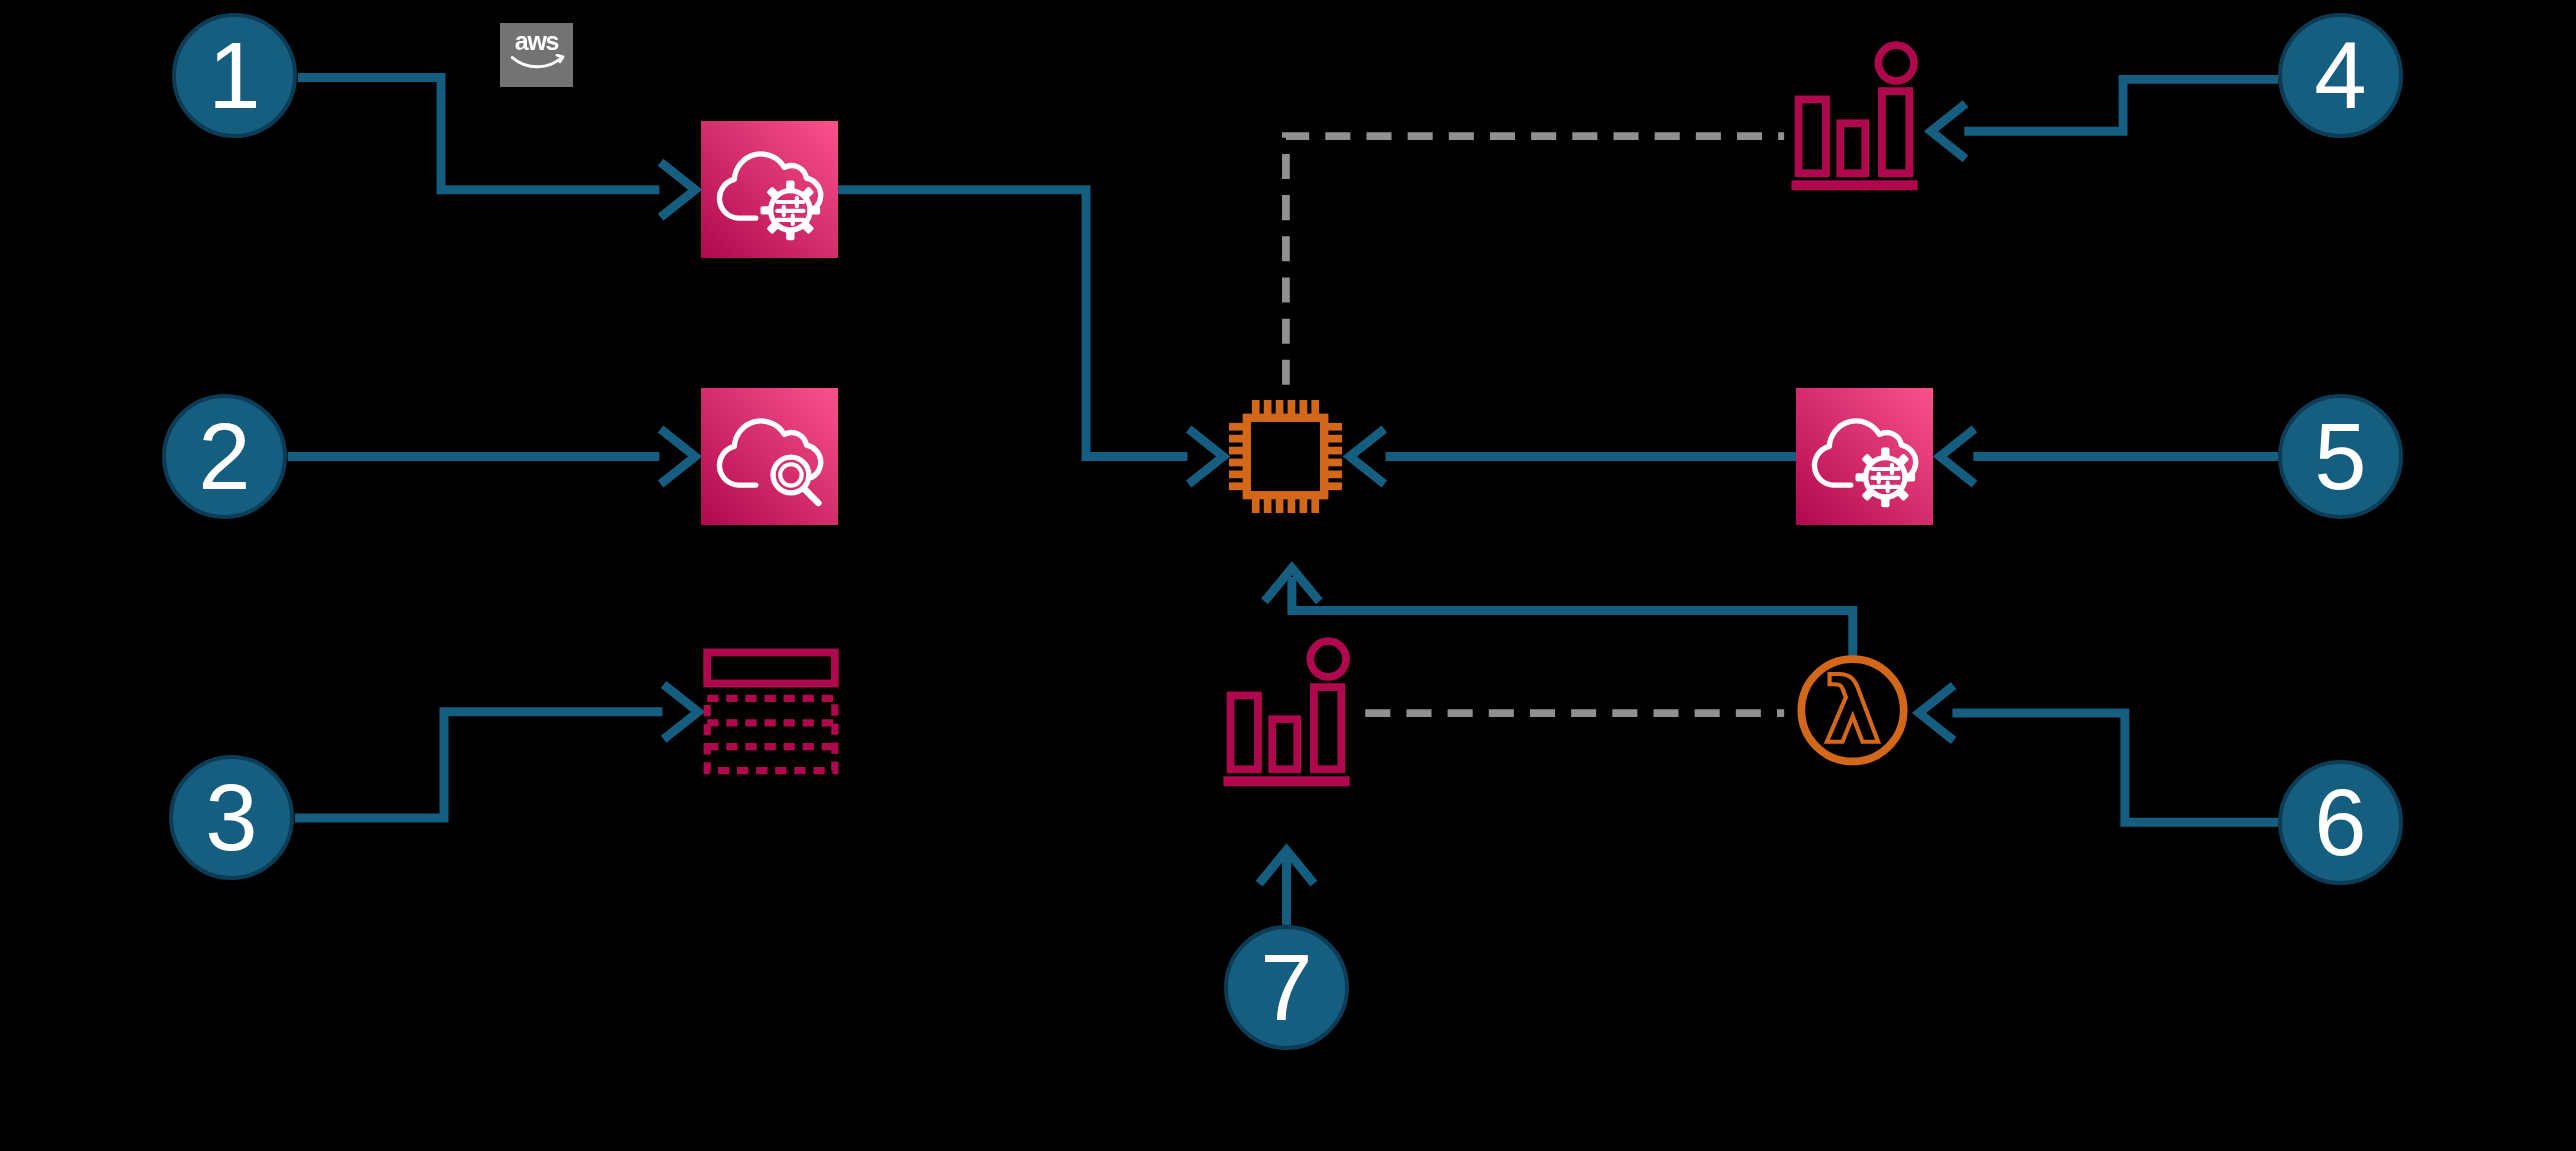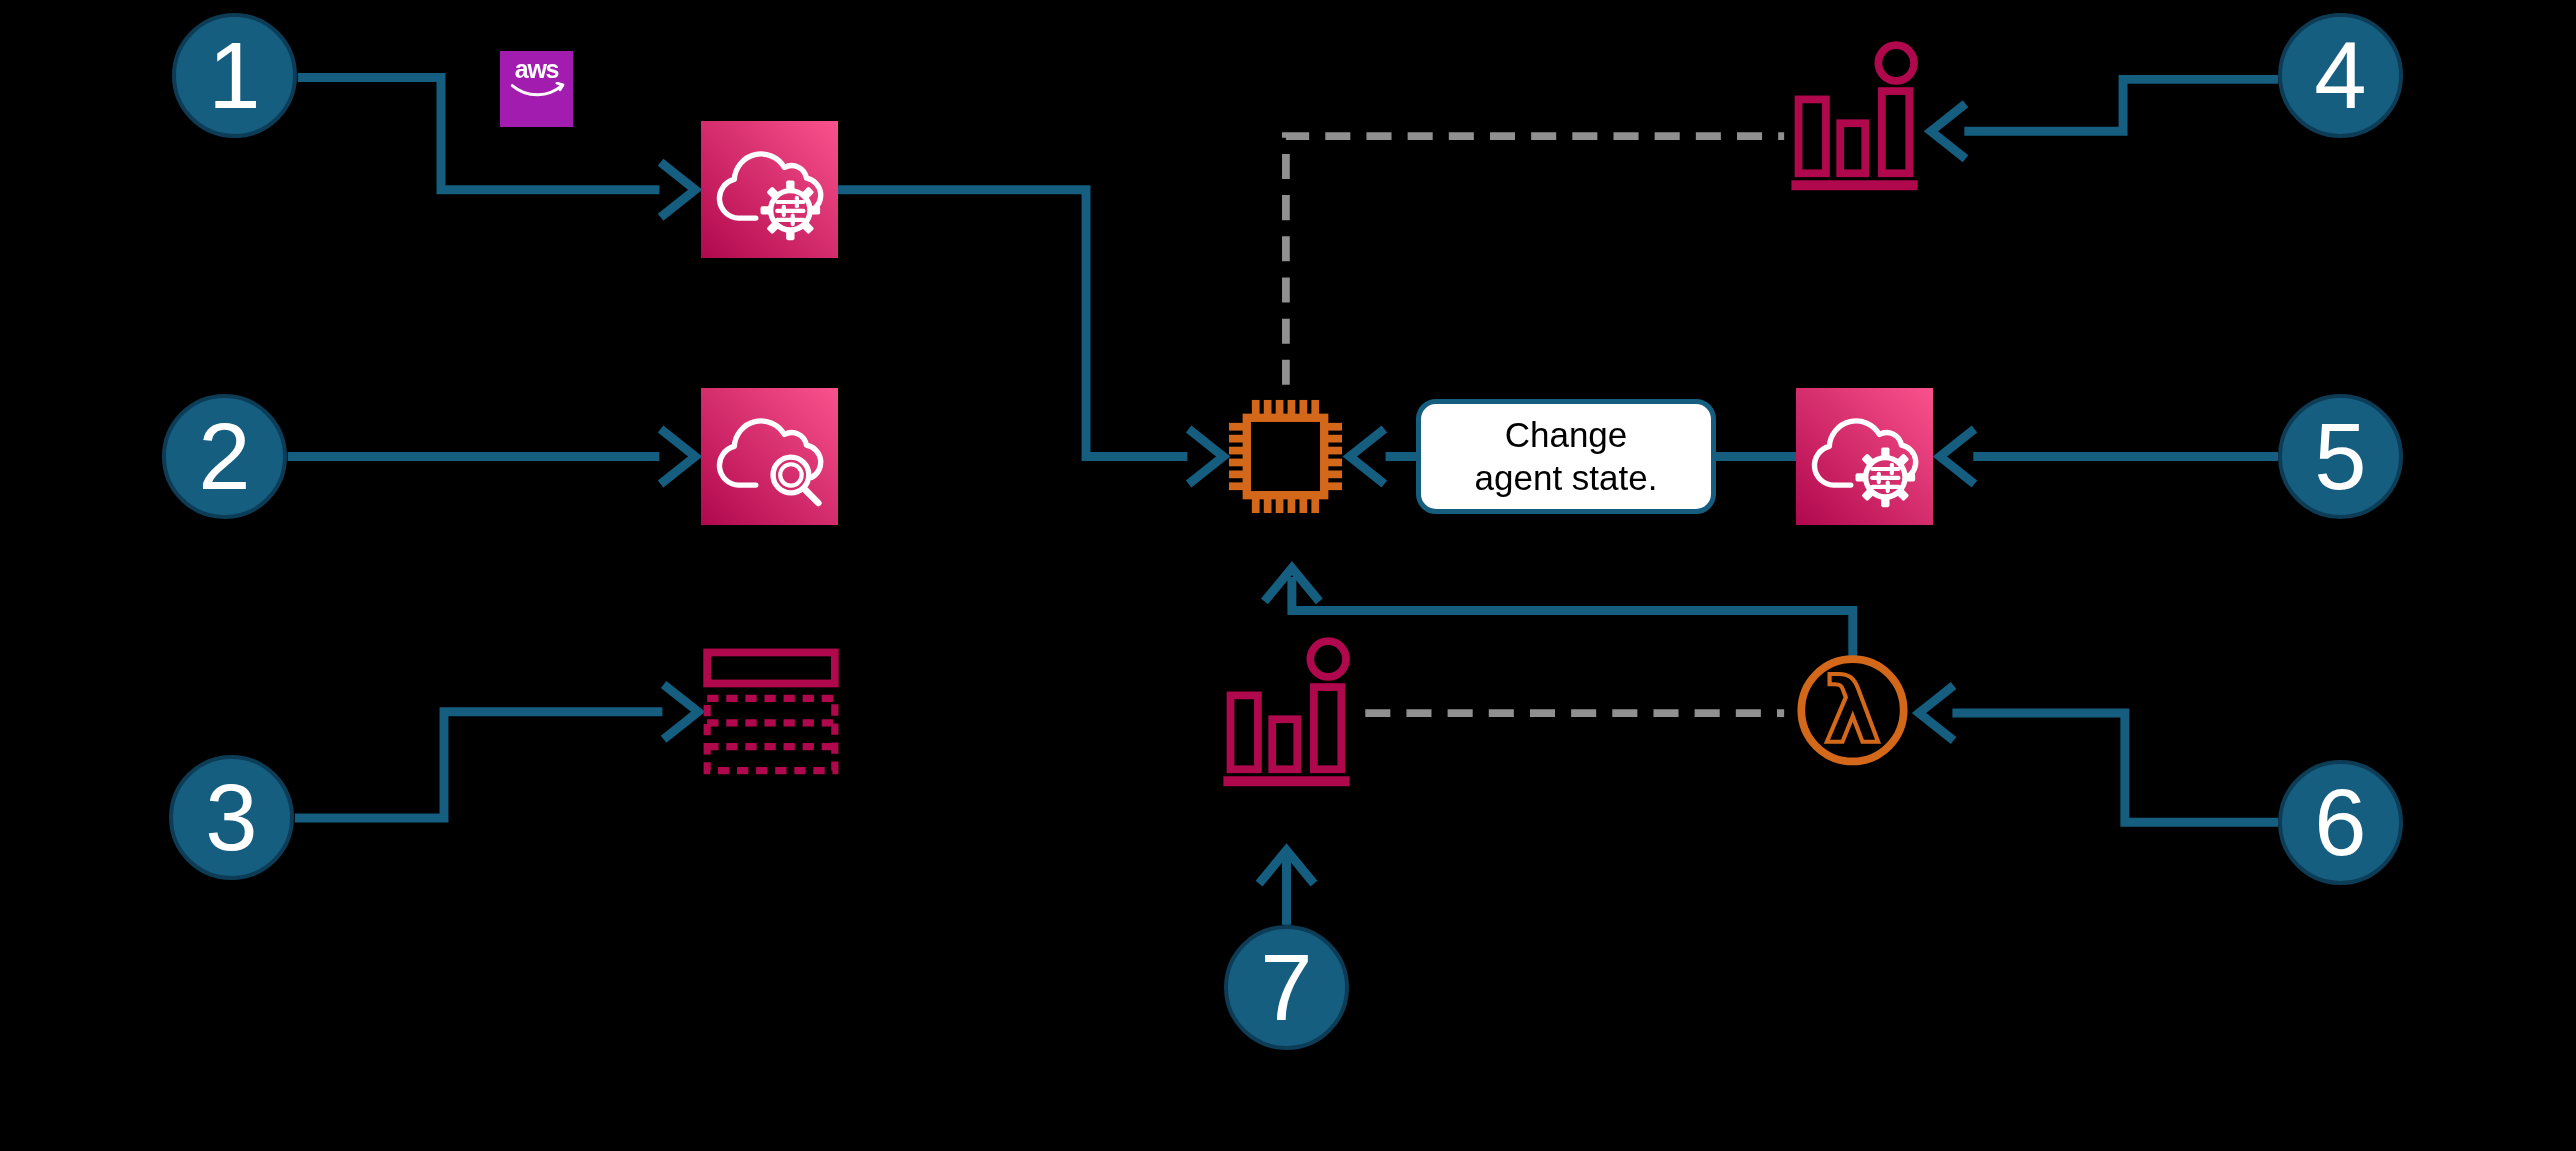--- a/index.html
+++ b/index.html
@@ -9,23 +9,23 @@
   .callout{position:absolute;width:125px;height:125px;border-radius:50%;
            background:#155E80;border:4.8px solid #0D3D56;box-sizing:border-box;
            display:flex;align-items:center;justify-content:center;
            color:#fff;font-size:94px;line-height:1;}
   .icon{position:absolute;}
   .label-box{position:absolute;left:1416px;top:399px;width:300px;height:115px;
              background:#fff;border:5.4px solid #155E80;border-radius:20px;
              box-sizing:border-box;display:flex;flex-direction:column;
              align-items:center;justify-content:center;color:#000;
              font-size:35px;line-height:1.22;text-align:center;}
-  .aws-logo{position:absolute;left:500px;top:23px;width:73px;height:76px;
-            background:#a21caf;display:flex;flex-direction:column;
-            align-items:center;justify-content:flex-start;margin-top:28px;}
+  .aws-logo{position:absolute;left:500px;top:23px;width:73px;height:64px;
+            background:#737373;display:flex;flex-direction:column;
+            align-items:center;justify-content:flex-start;}
   .aws-text{color:#fff;font-size:25px;font-weight:bold;letter-spacing:-1.2px;
             line-height:1;margin-top:6px;}
 </style>
 </head>
 <body>
 
 <div class="canvas">
 
   <svg class="connectors" width="2576" height="1151" viewBox="0 0 4317 1929">
     <g stroke="#155E80" stroke-width="15" fill="none">
@@ -229,19 +229,15 @@
   <div class="icon" style="left:1221px;top:631px;">
     <svg width="137" height="161" viewBox="0 0 230 270">
       <line x1="4" y1="252" x2="216" y2="252" stroke="#B0084D" stroke-width="17"></line>
       <rect x="16" y="108" width="46" height="124" stroke="#B0084D" stroke-width="13" fill="none"></rect>
       <rect x="86" y="148" width="42" height="84" stroke="#B0084D" stroke-width="13" fill="none"></rect>
       <rect x="156" y="94" width="46" height="138" stroke="#B0084D" stroke-width="13" fill="none"></rect>
       <circle cx="180" cy="47" r="30" stroke="#B0084D" stroke-width="13" fill="none"></circle>
     </svg>
   </div>
 
-  <div class="label-box">
-    <span>Change</span>
-    <span>agent state.</span>
-  </div>
 
 </div>
 
 
 </body></html>

